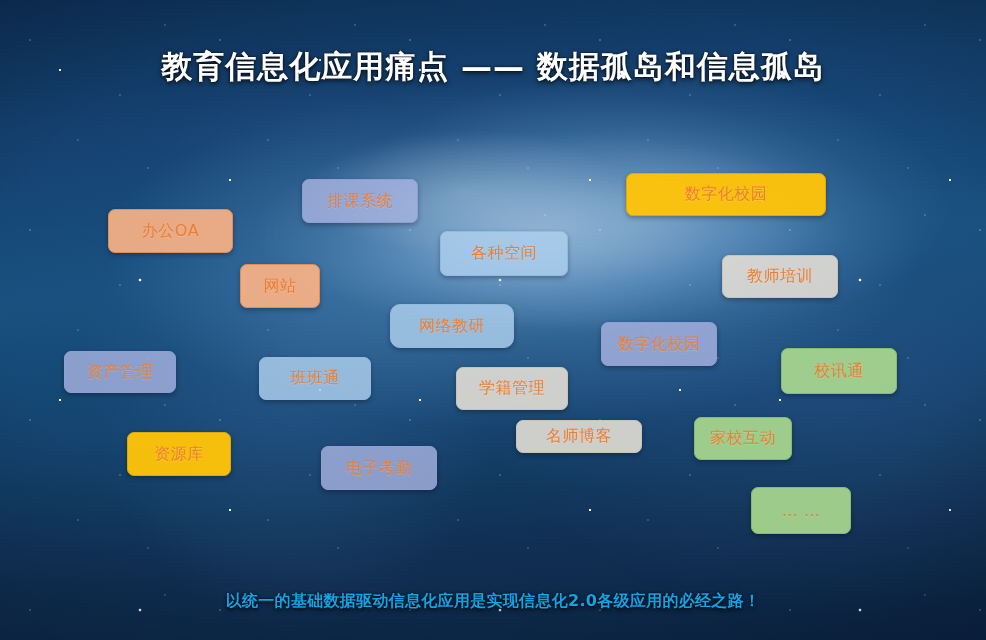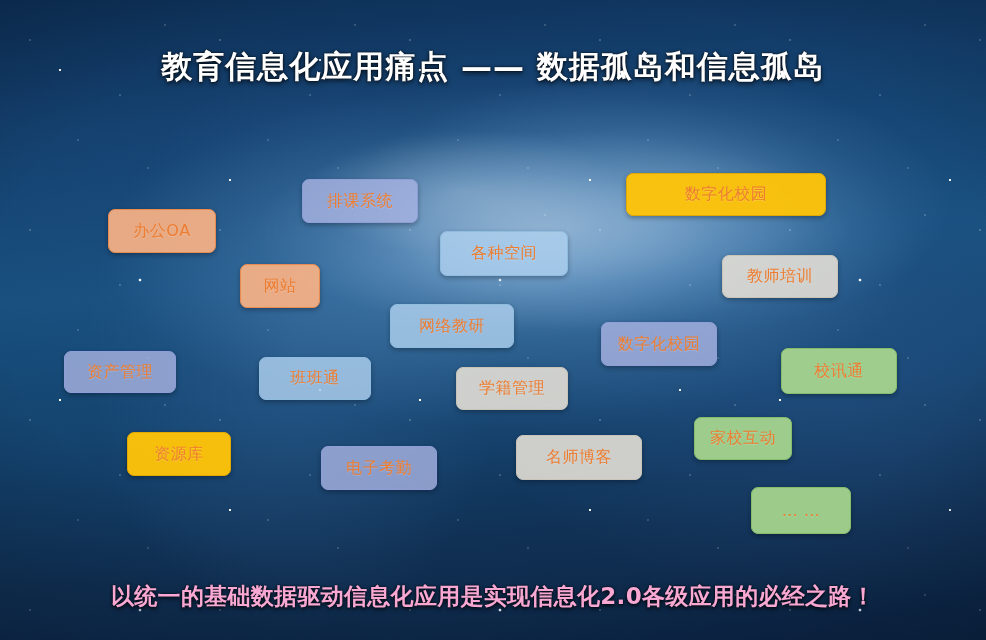--- a/index.html
+++ b/index.html
@@ -86,22 +86,22 @@
     white-space: nowrap;
   }
 
   
   .footer-caption {
     position: absolute;
     left: 0;
     right: 0;
     bottom: 28px;
     text-align: center;
-    color: #f9a8d4;
-    font-size: 23px;
+    color: #0ea5e9;
+    font-size: 16px;
     font-weight: bold;
     letter-spacing: 0.3px;
     text-shadow: 0 2px 4px rgba(0,0,0,0.8), 0 0 2px rgba(0,0,0,0.9);
     white-space: nowrap;
   }
 
   
   .app-box {
     position: absolute;
     display: flex;
@@ -138,32 +138,32 @@
   <div class="bg-layer stars-small"></div>
   <div class="bg-layer stars-mid"></div>
   <div class="bg-layer stars-bright"></div>
   <div class="bg-layer bg-vignette"></div>
 
   <div class="title">教育信息化应用痛点 —— 数据孤岛和信息孤岛</div>
 
   <div id="boxes-container">
       <div class="app-box t-periwink" style="left: 302px; top: 179px; width: 116px; height: 44px;">排课系统</div>
       <div class="app-box t-gold" style="left: 610px; top: 173px; width: 200px; height: 43px;">数字化校园</div>
-      <div class="app-box t-salmon" style="left: 108px; top: 209px; width: 108px; height: 44px;">办公OA</div>
+      <div class="app-box t-salmon" style="left: 108px; top: 209px; width: 125px; height: 44px;">办公OA</div>
       <div class="app-box t-skyblue" style="left: 440px; top: 231px; width: 128px; height: 45px;">各种空间</div>
       <div class="app-box t-beige" style="left: 722px; top: 255px; width: 116px; height: 43px;">教师培训</div>
       <div class="app-box t-salmon" style="left: 240px; top: 264px; width: 80px; height: 44px;">网站</div>
-      <div class="app-box t-skyblue" style="left: 390px; top: 304px; width: 124px; height: 44px;">网络教研</div>
+      <div class="app-box t-skyblue" style="left: 390px; top: 304px; width: 124px; height: 44px; border-radius: 10px;">网络教研</div>
       <div class="app-box t-periwink" style="left: 601px; top: 322px; width: 116px; height: 44px;">数字化校园</div>
       <div class="app-box t-periwink" style="left: 64px; top: 351px; width: 112px; height: 42px;">资产管理</div>
       <div class="app-box t-green" style="left: 781px; top: 348px; width: 116px; height: 46px;">校讯通</div>
       <div class="app-box t-skyblue" style="left: 259px; top: 357px; width: 112px; height: 43px; text-align: right;">班班通</div>
       <div class="app-box t-beige" style="left: 456px; top: 367px; width: 112px; height: 43px;">学籍管理</div>
       <div class="app-box t-green" style="left: 694px; top: 417px; width: 98px; height: 43px;">家校互动</div>
       <div class="app-box t-gold" style="left: 111px; top: 432px; width: 104px; height: 44px;">资源库</div>
-      <div class="app-box t-beige" style="left: 516px; top: 435px; width: 126px; height: 45px;">名师博客</div>
+      <div class="app-box t-beige" style="left: 516px; top: 420px; width: 126px; height: 33px;">名师博客</div>
       <div class="app-box t-periwink" style="left: 321px; top: 446px; width: 116px; height: 44px; text-align: center;">电子考勤</div>
       <div class="app-box t-green" style="left: 751px; top: 487px; width: 100px; height: 47px;">… …</div>
     </div>
 
   <div class="footer-caption">以统一的基础数据驱动信息化应用是实现信息化2.0各级应用的必经之路！</div>
 
 </div>
 
 </body></html>

